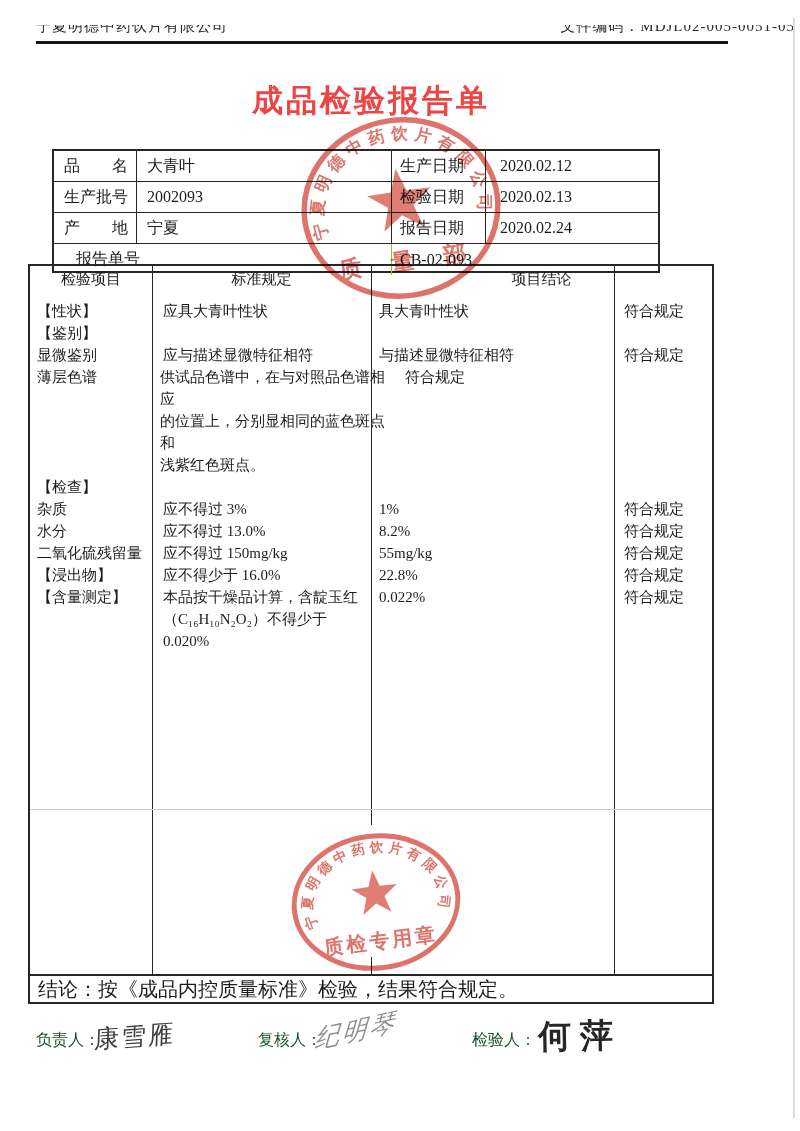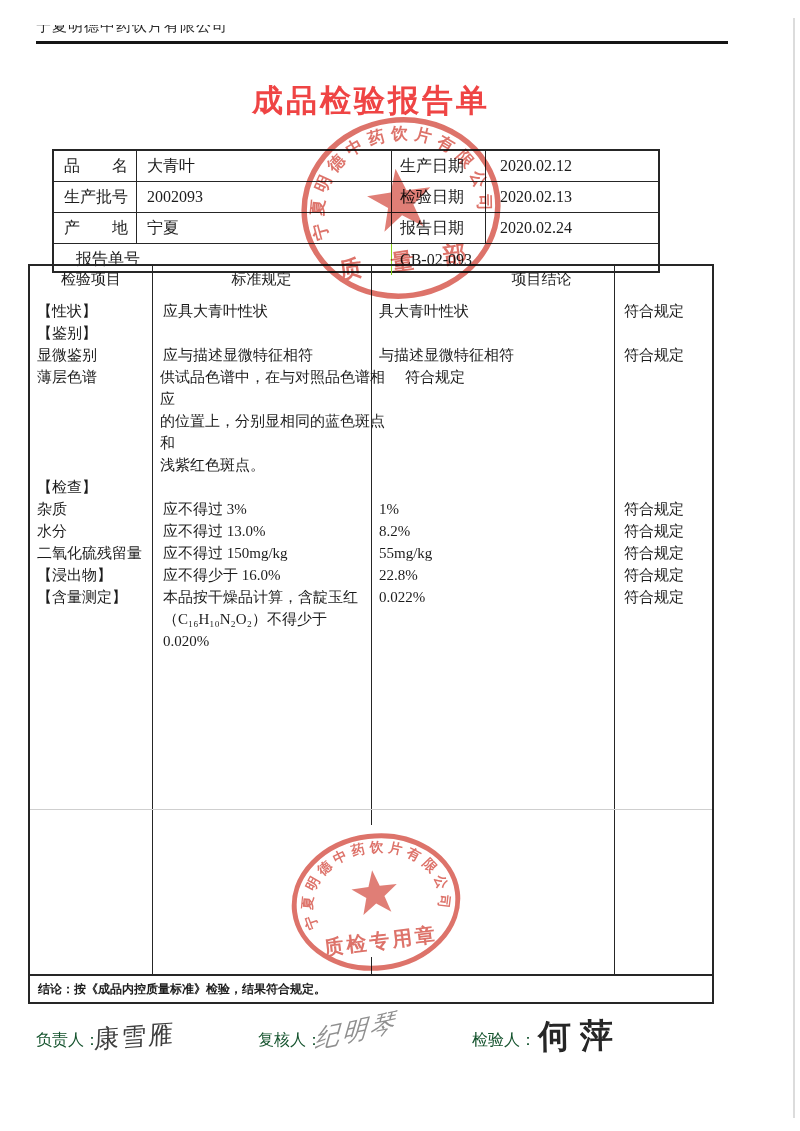--- a/index.html
+++ b/index.html
@@ -41,41 +41,44 @@
   .insp-body{position:absolute;left:0;right:0;top:26px;padding-top:8px;}
   .irow{display:flex;font-size:15px;line-height:22px;}
   .cell{box-sizing:border-box;}
   .c-item{width:122px;padding-left:7px;}
   .c-std{width:219px;padding-left:11px;padding-right:1px;white-space:pre-line;}
   .c-res{width:243px;padding-left:8px;padding-right:1px;white-space:pre-line;}
   .c-con{flex:1;padding-left:10px;}
 
   
   .conclusion{left:28px;top:976px;width:686px;height:28px;border:2px solid #262626;border-top:none;
-              display:flex;align-items:center;padding-left:8px;font-size:12px;font-weight:bold;}
+              display:flex;align-items:center;padding-left:8px;font-size:20px;}
 
   
   .sig-label{position:absolute;font-size:16px;color:#14532d;}
   .sig{position:absolute;white-space:nowrap;}
   .sig-1{left:94px;top:1020px;font-size:25px;color:#3d3d3d;transform:rotate(-4deg) skewX(-6deg);letter-spacing:2px;}
   .sig-2{left:314px;top:1014px;font-size:25px;color:#8f8f8f;font-style:italic;transform:rotate(-12deg) skewX(-16deg);letter-spacing:3px;}
   .sig-3{left:538px;top:1014px;font-size:33px;color:#262626;font-weight:bold;letter-spacing:9px;transform:rotate(-1deg);}
 
   .stamp{position:absolute;mix-blend-mode:multiply;opacity:0.88;}
   .stamp-top{left:296px;top:112px;}
   .stamp-bottom{left:288px;top:830px;}
   .stamp text{font-family:"Liberation Serif","DejaVu Serif",serif;}
 </style>
 </head>
 <body>
 
 <div class="page">
 
   <div class="hdr-clip" style="left:36px;">
     <span>宁夏明德中药饮片有限公司</span>
+  </div>
+  <div class="hdr-clip" style="right:5px;">
+    <span>文件编码：MDJL02-005-0051-05</span>
   </div>
   <div class="hdr-rule"></div>
   <div class="edge-artifact"></div>
 
   <div class="title">成品检验报告单</div>
 
   <div class="abs info-table">
     <div class="info-row">
       <div class="ic ic-l1">品　　名</div>
       <div class="ic ic-v1">大青叶</div>

